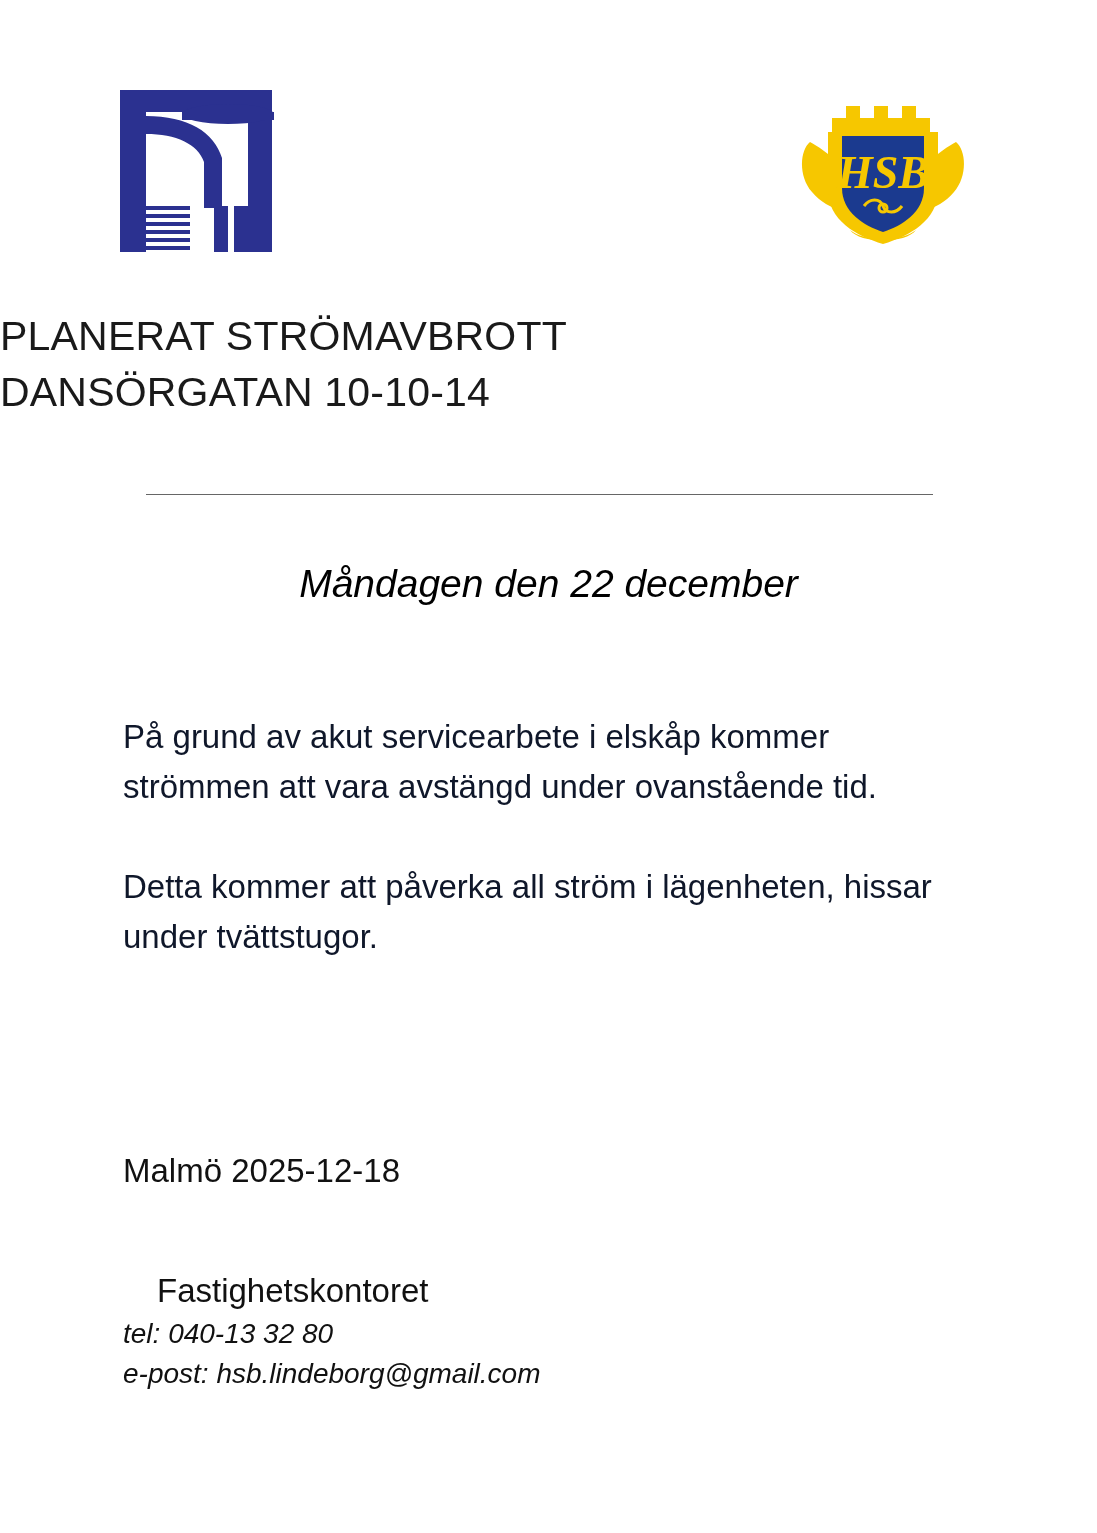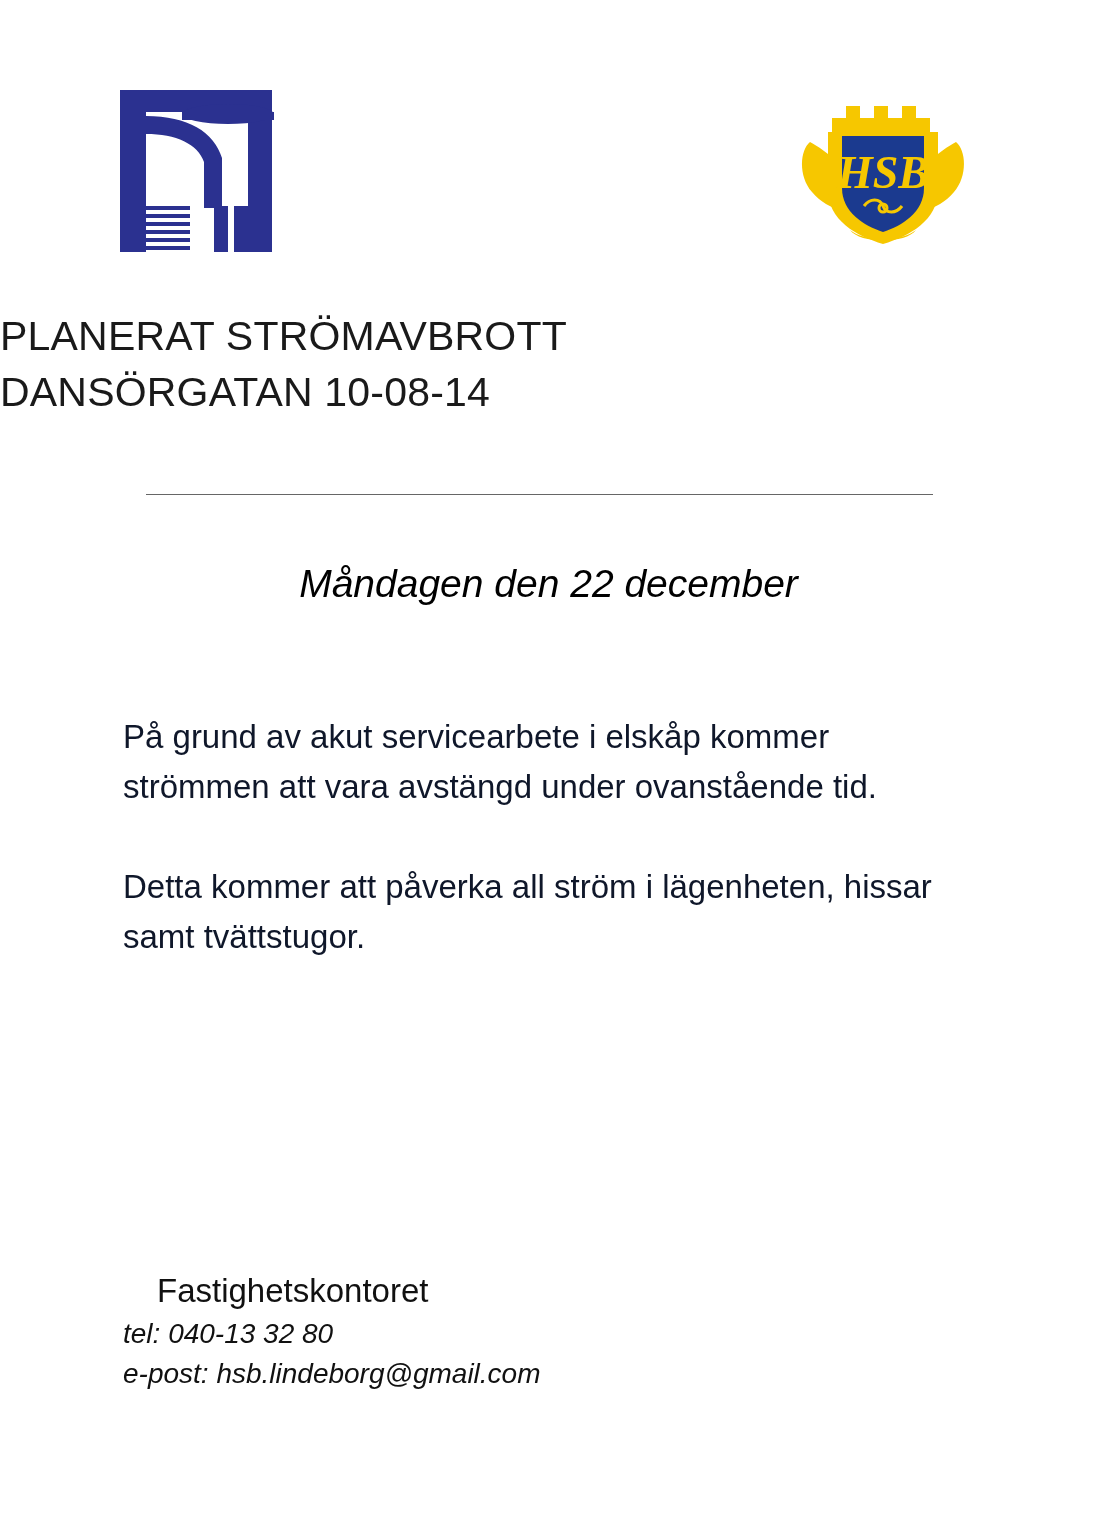--- a/index.html
+++ b/index.html
@@ -191,34 +191,35 @@
         <g stroke="#f6c700" stroke-width="3" fill="none">
           <path d="M66,126 c6,-8 16,-8 19,0 c3,8 13,8 19,0"></path>
           <circle cx="85" cy="128" r="4"></circle>
         </g>
       </svg>
     </div>
   </div>
 
   <div class="title-block">
     <div class="title-line">PLANERAT STRÖMAVBROTT</div>
-    <div class="title-line">DANSÖRGATAN 10-08-14</div>
+    <div class="title-line">DANSÖRGATAN 10-10-14</div>
   </div>
 
   <div class="divider"></div>
 
   <div class="subtitle">
     <div>Måndagen den 22 december</div>
   </div>
 
   <div class="body-block">
     <p class="para">På grund av akut servicearbete i elskåp kommer strömmen att vara avstängd under ovanstående tid.</p>
-    <p class="para">Detta kommer att påverka all ström i lägenheten, hissar samt tvättstugor.</p>
-  </div>
-
+    <p class="para">Detta kommer att påverka all ström i lägenheten, hissar under tvättstugor.</p>
+  </div>
+
+  <div class="place-date">Malmö 2025-12-18</div>
 
   <div class="signature">
     <div class="sig-name">Fastighetskontoret</div>
     <div class="sig-contact">tel: 040-13 32 80</div>
     <div class="sig-contact">e-post: hsb.lindeborg@gmail.com</div>
   </div>
 
 </div>
 
 </body></html>

